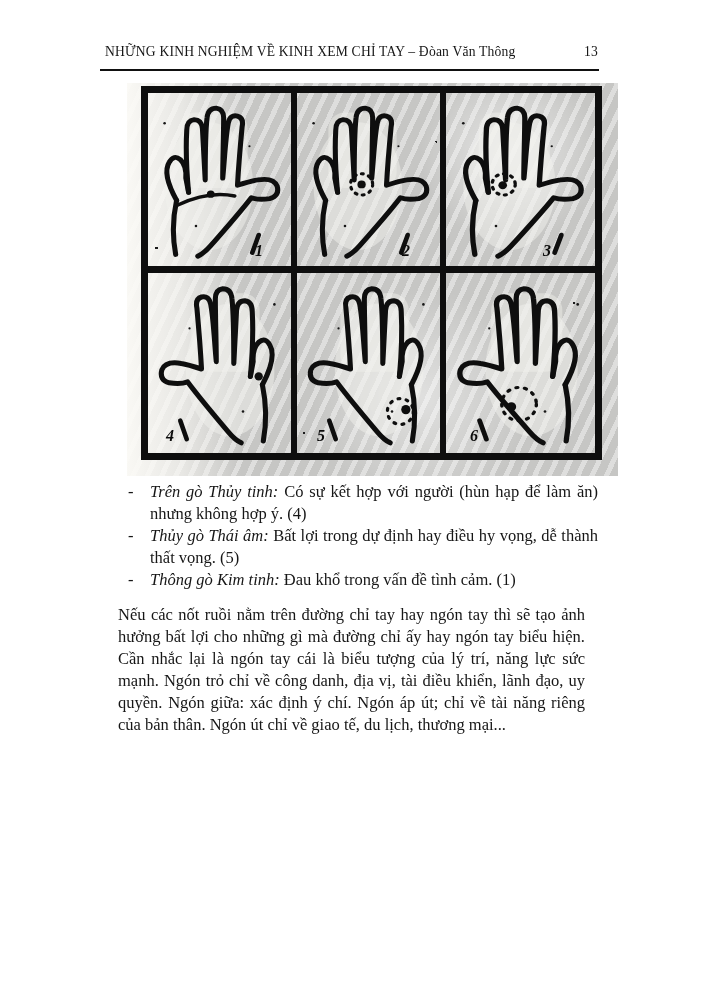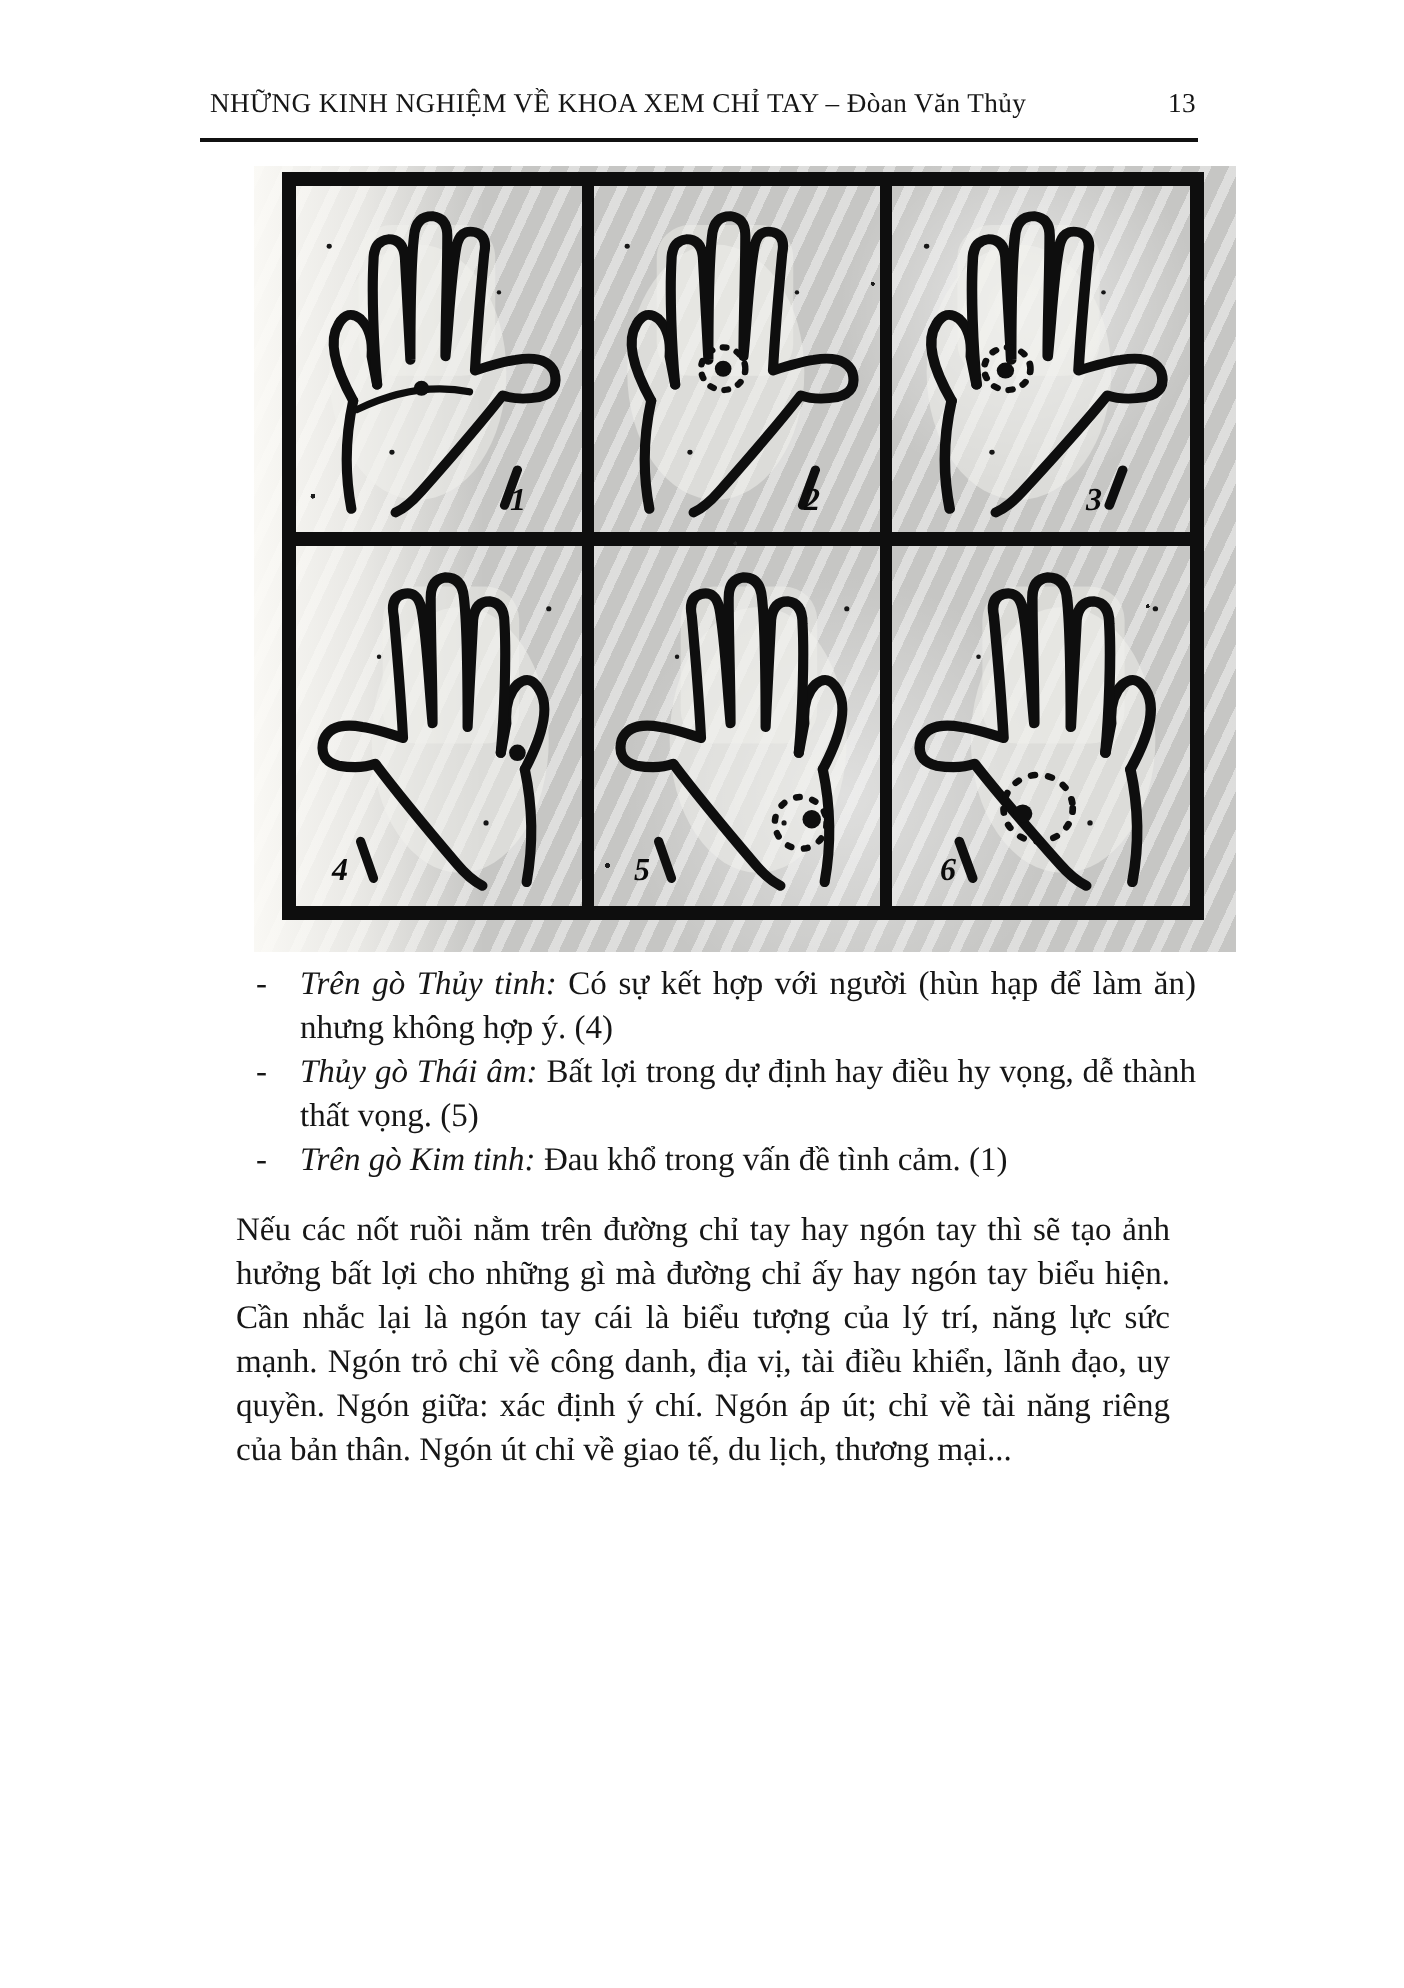--- a/index.html
+++ b/index.html
@@ -90,21 +90,21 @@
       <circle cx="110" cy="60" r="1.2" fill="#161616"></circle>
       <circle cx="52" cy="150" r="1.4" fill="#161616"></circle>
     </g>
   </defs>
 </svg>
 
 <div class="page">
   <div class="content">
 
     <div class="header">
-      <span>NHỮNG KINH NGHIỆM VỀ KHOA XEM CHỈ TAY – Đòan Văn Thủy</span>
+      <span>NHỮNG KINH NGHIỆM VỀ KINH XEM CHỈ TAY – Đòan Văn Thông</span>
       <span class="pagenum">13</span>
     </div>
     <div class="rule"></div>
 
     <div class="scan">
       <div class="grid">
 
         <div class="cell bR bB">
           <svg class="hand" viewBox="0 0 155 195" preserveAspectRatio="none">
             <use href="#hand"></use>
@@ -165,20 +165,20 @@
       <div class="bullet">
         <span class="dash">-</span>
         <span class="btext"><span class="lbl">Trên gò Thủy tinh:</span> <span>Có sự kết hợp với người (hùn hạp để làm ăn) nhưng không hợp ý. (4)</span></span>
       </div>
       <div class="bullet">
         <span class="dash">-</span>
         <span class="btext"><span class="lbl">Thủy gò Thái âm:</span> <span>Bất lợi trong dự định hay điều hy vọng, dễ thành thất vọng. (5)</span></span>
       </div>
       <div class="bullet">
         <span class="dash">-</span>
-        <span class="btext"><span class="lbl">Trên gò Kim tinh:</span> <span>Đau khổ trong vấn đề tình cảm. (1)</span></span>
+        <span class="btext"><span class="lbl">Thông gò Kim tinh:</span> <span>Đau khổ trong vấn đề tình cảm. (1)</span></span>
       </div>
     </div>
 
     <p class="para">Nếu các nốt ruồi nằm trên đường chỉ tay hay ngón tay thì sẽ tạo ảnh hưởng bất lợi cho những gì mà đường chỉ ấy hay ngón tay biểu hiện. Cần nhắc lại là ngón tay cái là biểu tượng của lý trí, năng lực sức mạnh. Ngón trỏ chỉ về công danh, địa vị, tài điều khiển, lãnh đạo, uy quyền. Ngón giữa: xác định ý chí. Ngón áp út; chỉ về tài năng riêng của bản thân. Ngón út chỉ về giao tế, du lịch, thương mại...</p>
 
   </div>
 </div>
 
 </body></html>

